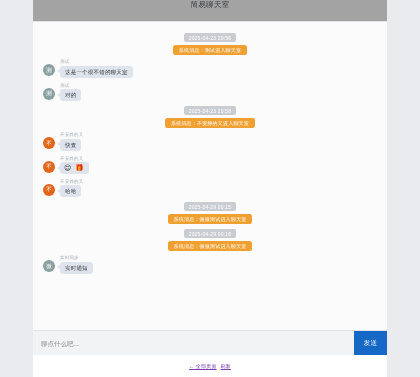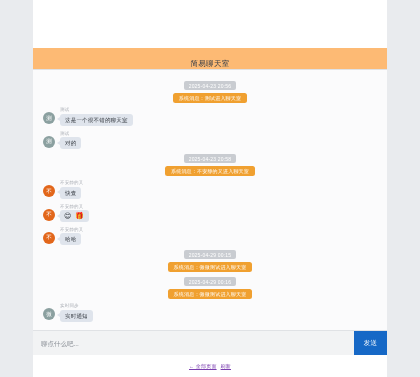--- a/index.html
+++ b/index.html
@@ -18,27 +18,26 @@
     left: 33px;
     top: 0;
     width: 354px;
     height: 377px;
     background: #ffffff;
     display: flex;
     flex-direction: column;
   }
   .chat-header {
     height: 21px;
-    background: #fdba74;
+    background: #a3a3a3;
     border-bottom: 1px solid #e0e2e5;
     display: flex;
-    align-items: flex-end;
-    justify-content: center;
-    flex: 0 0 auto;
-    margin-top: 48px;
+    align-items: flex-start;
+    justify-content: center;
+    flex: 0 0 auto;
   }
   .chat-title {
     font-size: 7.5px;
     color: #3b4049;
     letter-spacing: 0.3px;
   }
   .messages {
     flex: 1 1 auto;
     background: #fbfbfc;
     padding: 6px 10px 4px 10px;

